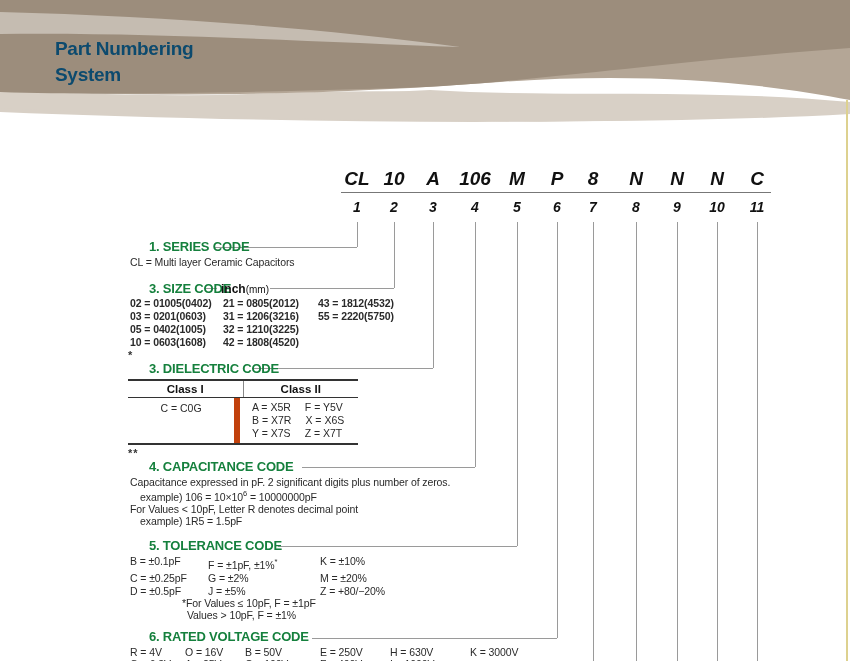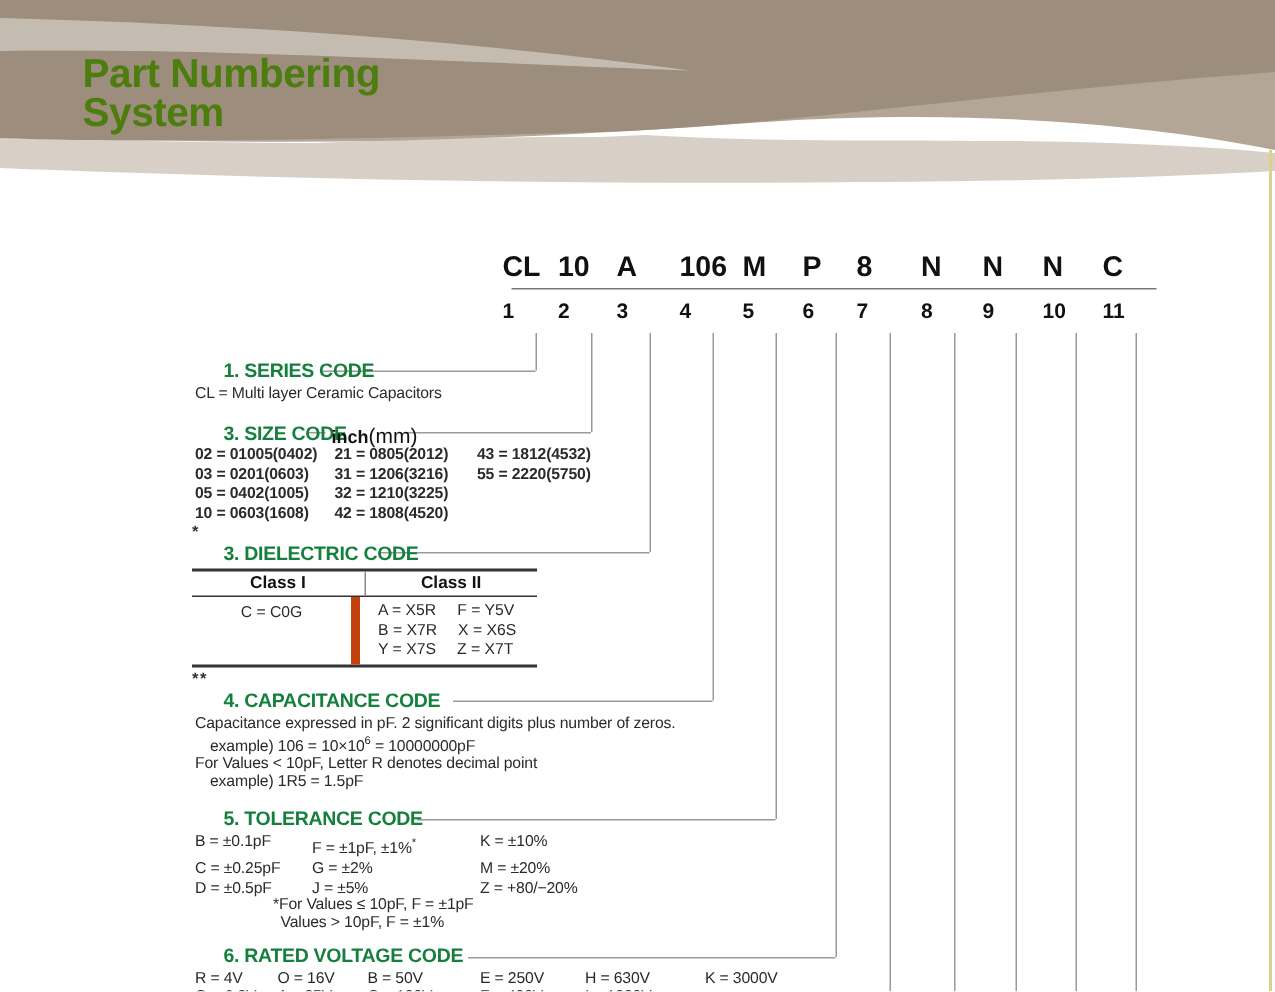--- a/index.html
+++ b/index.html
@@ -4,42 +4,42 @@
 <style>
   html,body{margin:0;padding:0;background:#fff;}
   .page{
     position:relative;width:850px;height:661px;background:#fff;overflow:hidden;
     font-family:"Liberation Sans","DejaVu Sans",sans-serif;color:#222;
   }
   
   .banner{position:absolute;left:0;top:0;width:850px;height:125px;}
   .banner svg{display:block;}
   .page-title{
-    position:absolute;left:55px;top:36px;color:#4d7c0f;font-weight:bold;
-    font-size:27px;line-height:26px;letter-spacing:-0.3px;
+    position:absolute;left:55px;top:36px;color:#0c4a6e;font-weight:bold;
+    font-size:19px;line-height:26px;letter-spacing:-0.3px;
   }
   
   .accent-line{position:absolute;top:100px;left:846px;width:2px;height:561px;background:var(--accent-line,#ddd18f);}
   
   .pn-seg,.pn-pos{
-    position:absolute;width:44px;margin-left:-22px;text-align:left;
-    font-weight:bold;color:#111;
+    position:absolute;width:44px;margin-left:-22px;text-align:center;
+    font-style:italic;font-weight:bold;color:#111;
   }
   .pn-seg{top:168px;font-size:19px;}
   .pn-pos{top:199px;font-size:14px;}
   .pn-underline{position:absolute;left:341px;top:192px;width:430px;height:1px;background:#777;}
   
   .vline{position:absolute;width:1px;background:#9a9a9a;top:222px;}
   .hline{position:absolute;height:1px;background:#9a9a9a;}
   
   .sec-title{position:absolute;font-size:13px;font-weight:bold;color:#15803d;letter-spacing:-0.2px;white-space:nowrap;margin-left:31px;}
   .note-mark{position:absolute;font-size:11px;font-weight:bold;color:#333;letter-spacing:1px;}
   .body-text{position:absolute;font-size:10.5px;color:#2a2a2a;letter-spacing:-0.1px;white-space:nowrap;}
   .unit-label{position:absolute;font-size:12px;font-weight:bold;color:#111;white-space:nowrap;}
-  .unit-label .mm{font-weight:normal;font-size:14px;}
+  .unit-label .mm{font-weight:normal;font-size:10px;}
   .grid3{display:grid;}
   .size-grid{grid-template-columns:93px 95px auto;line-height:13px;font-weight:bold;}
   .tol-grid{grid-template-columns:78px 112px auto;line-height:13px;}
   .volt-grid{grid-template-columns:55px 60px 75px 70px 80px auto;line-height:12px;}
   
   .dtable{position:absolute;left:128px;top:379px;width:230px;font-size:10.5px;color:#2a2a2a;}
   .dtable .hdr{display:flex;border-top:2px solid #333;border-bottom:1px solid #333;height:16px;align-items:center;}
   .dtable .hdr div{width:50%;text-align:center;font-weight:bold;font-size:11.5px;color:#111;}
   .dtable .bdy{display:flex;border-bottom:2px solid #333;min-height:44px;}
   .dtable .c1{width:50%;text-align:center;padding-top:4px;border-right:6px solid #c2410c;}

